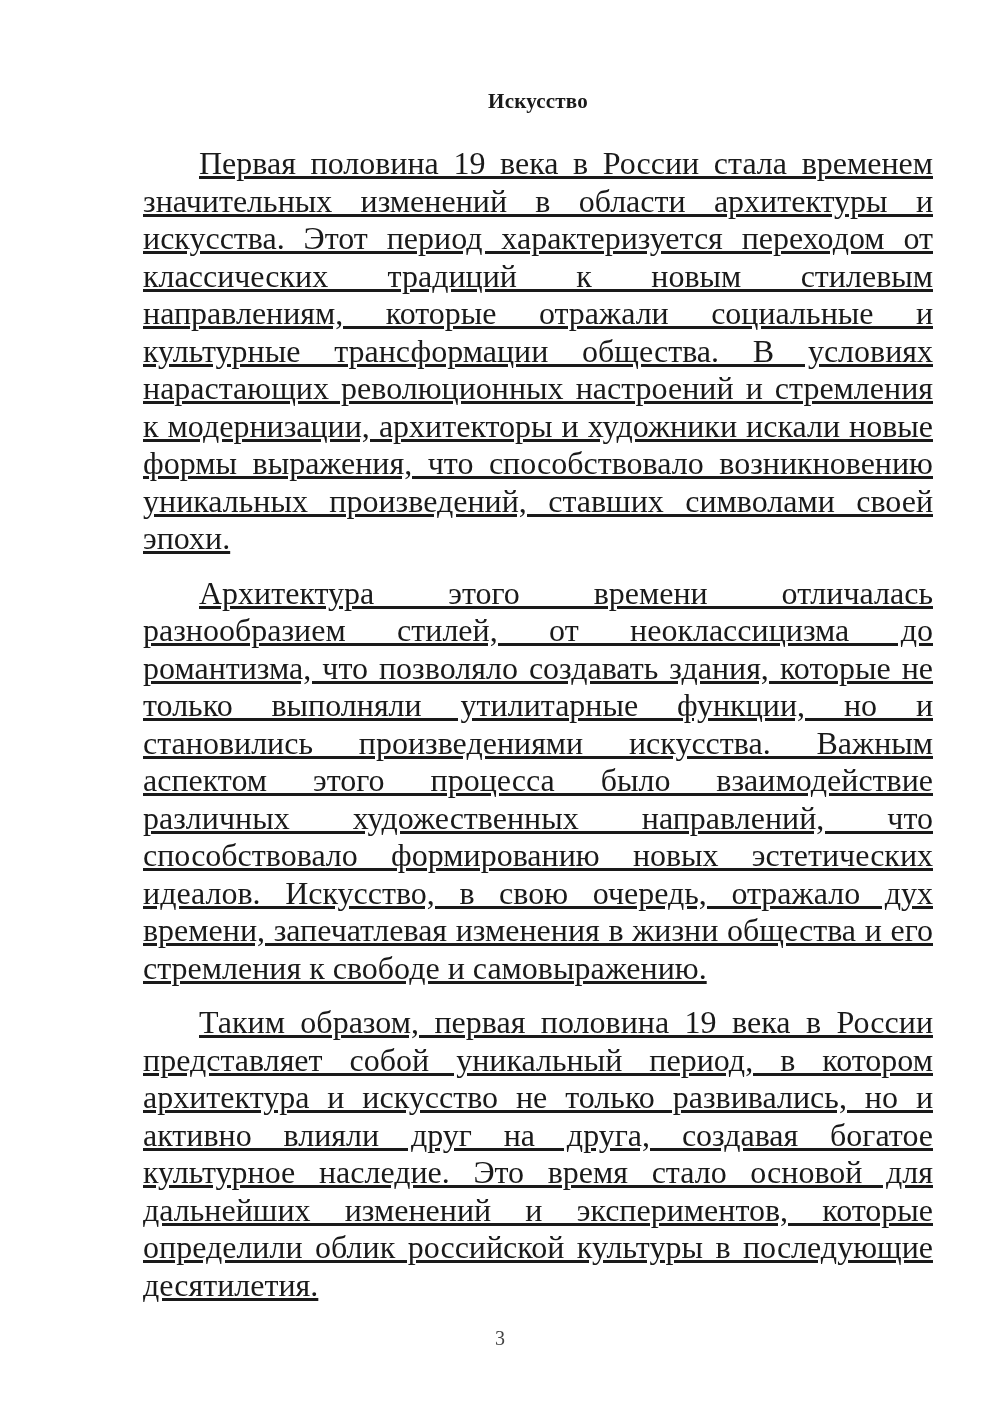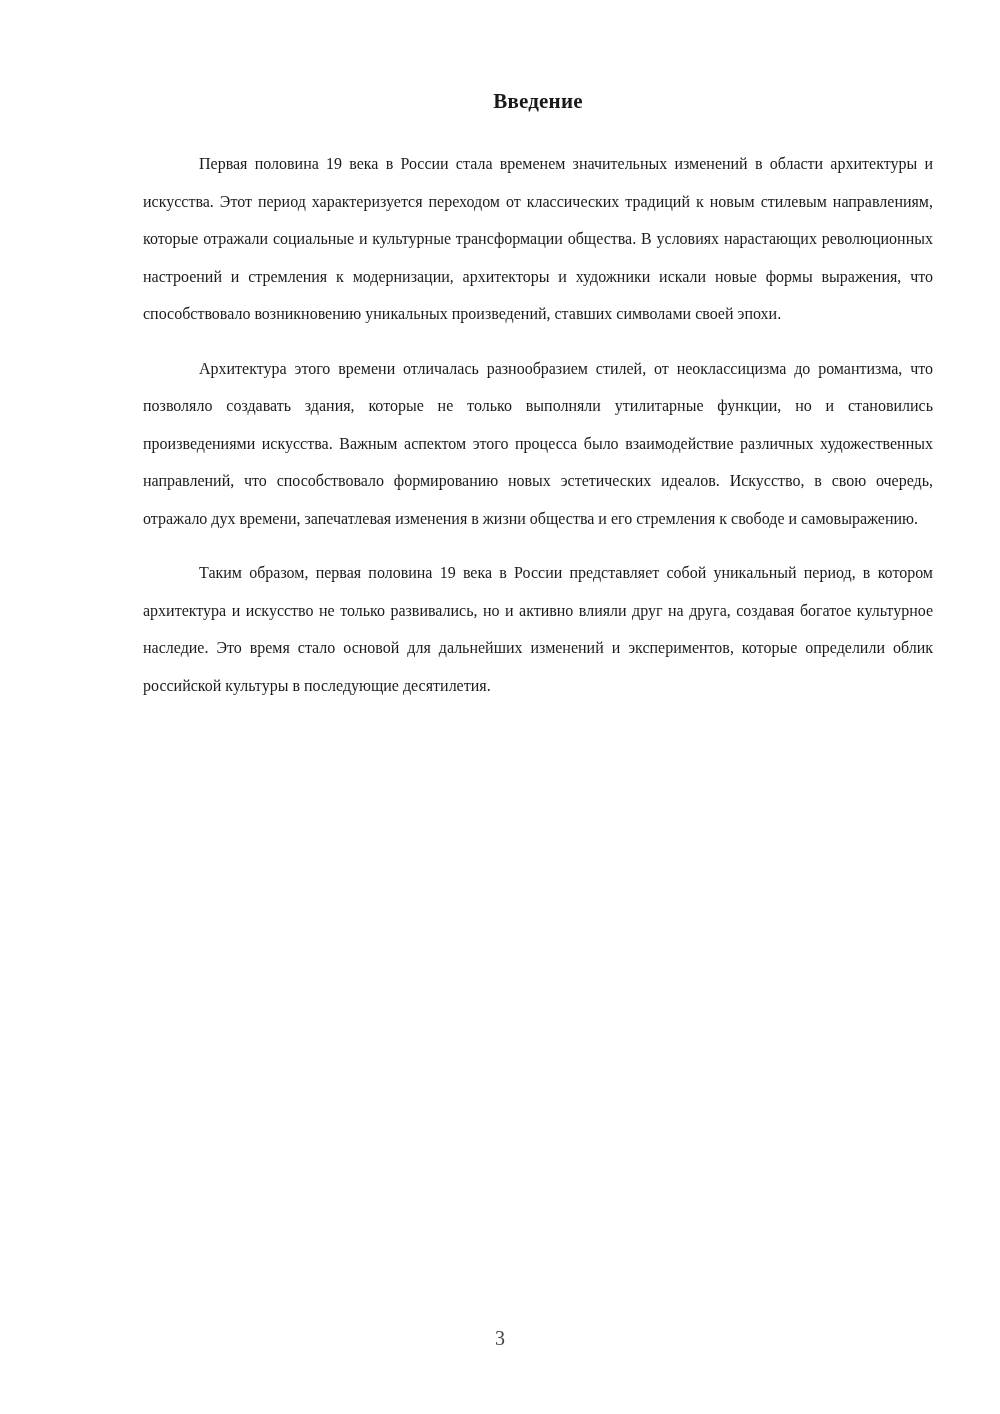--- a/index.html
+++ b/index.html
@@ -27,44 +27,45 @@
     text-align: center;
     font-weight: bold;
     font-size: 21px;
     line-height: 1.3;
     margin: 0 0 30px 0;
     letter-spacing: 0.2px;
   }
   .para {
     text-align: justify;
     text-justify: inter-word;
-    font-size: 16px;
+    font-size: 32px;
     line-height: 37.5px;
     margin: 0 0 17px 0;
     text-indent: 56px;
     hyphens: none;
+    text-decoration: underline;
   }
   .para:last-child {
     margin-bottom: 0;
     margin-top: 12px;
   }
   .page-number {
     position: absolute;
     left: 0;
     right: 0;
     top: 1327px;
     text-align: center;
     font-size: 20px;
     color: #444;
   }
 </style>
 </head>
 <body>
 
 <div class="page">
   <div class="content">
-    <h1 class="doc-title">Введение</h1>
+    <h1 class="doc-title">Искусство</h1>
     <p class="para">Первая половина 19 века в России стала временем значительных изменений в области архитектуры и искусства. Этот период характеризуется переходом от классических традиций к новым стилевым направлениям, которые отражали социальные и культурные трансформации общества. В условиях нарастающих революционных настроений и стремления к модернизации, архитекторы и художники искали новые формы выражения, что способствовало возникновению уникальных произведений, ставших символами своей эпохи.</p>
     <p class="para">Архитектура этого времени отличалась разнообразием стилей, от неоклассицизма до романтизма, что позволяло создавать здания, которые не только выполняли утилитарные функции, но и становились произведениями искусства. Важным аспектом этого процесса было взаимодействие различных художественных направлений, что способствовало формированию новых эстетических идеалов. Искусство, в свою очередь, отражало дух времени, запечатлевая изменения в жизни общества и его стремления к свободе и самовыражению.</p>
     <p class="para">Таким образом, первая половина 19 века в России представляет собой уникальный период, в котором архитектура и искусство не только развивались, но и активно влияли друг на друга, создавая богатое культурное наследие. Это время стало основой для дальнейших изменений и экспериментов, которые определили облик российской культуры в последующие десятилетия.</p>
   </div>
   <div class="page-number">3</div>
 </div>
 
 </body></html>

